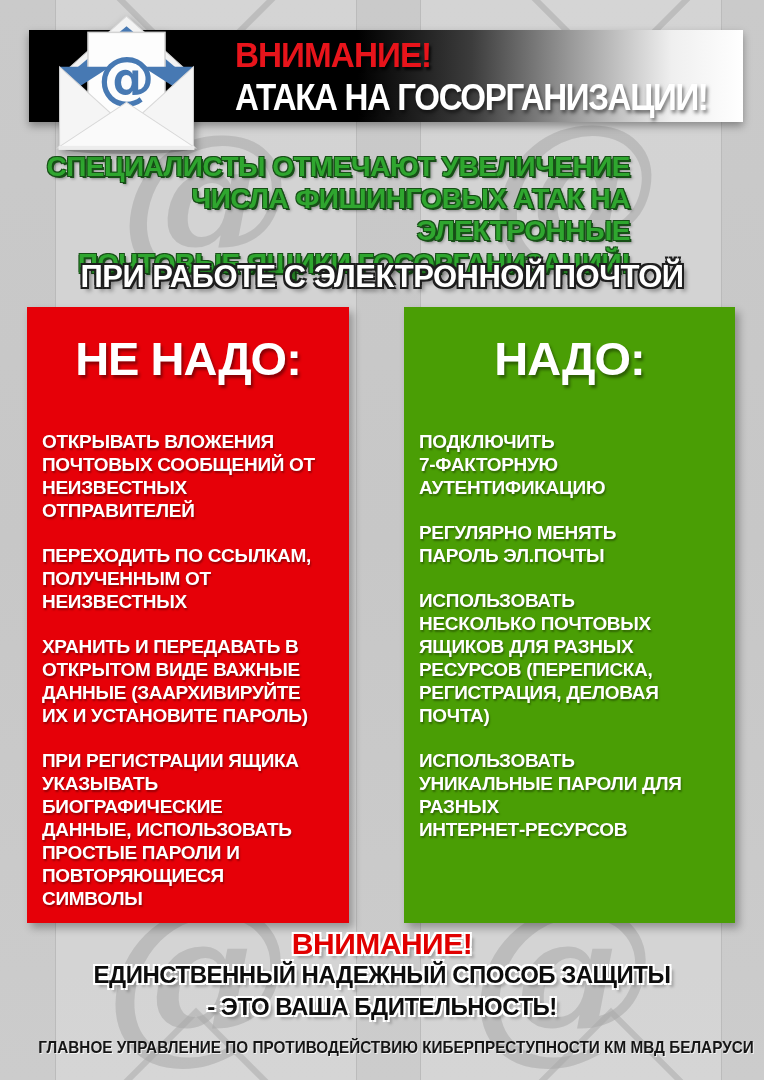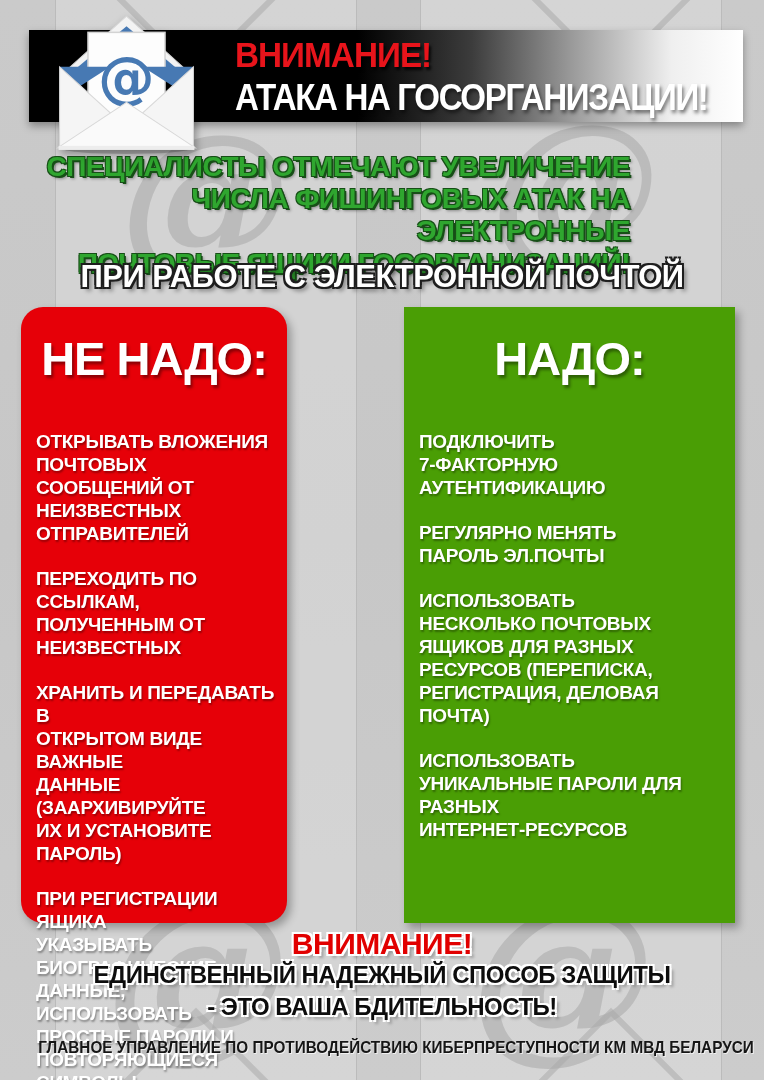--- a/index.html
+++ b/index.html
@@ -67,21 +67,21 @@
     text-shadow:-1px -1px 0 #174f17,1px -1px 0 #174f17,-1px 1px 0 #174f17,2px 2px 0 #174f17,3px 3px 3px rgba(0,0,0,.35);
   }
   .subheading{
     position:absolute;z-index:1;left:0;top:259px;width:764px;text-align:center;
     font-size:31px;font-weight:bold;color:#ffffff;letter-spacing:-.5px;
     text-shadow:-2px -2px 0 #1e1e1e,2px -2px 0 #1e1e1e,-2px 2px 0 #1e1e1e,2px 2px 0 #1e1e1e,4px 4px 4px rgba(0,0,0,.4);
   }
 
   
   .col{position:absolute;z-index:2;top:307px;height:616px;box-shadow:4px 5px 8px rgba(0,0,0,.3);}
-  .col-dont{left:21px;width:266px;background:#e60008;border-radius:22px;}
+  .col-dont{left:27px;width:322px;background:#e60008;}
   .col-do{left:404px;width:331px;background:#4a9e05;}
   .col-header{
     position:absolute;top:24px;left:0;width:100%;text-align:center;
     font-size:47px;font-weight:bold;color:#fff;letter-spacing:-1px;
     text-shadow:2px 3px 3px rgba(0,0,0,.4);
   }
   .col-items{position:absolute;top:112px;left:15px;right:12px;margin-top:11px;}
   .col-item{
     font-size:19px;font-weight:bold;color:#fff;line-height:23px;
     letter-spacing:-.3px;margin-bottom:22px;white-space:pre-line;

